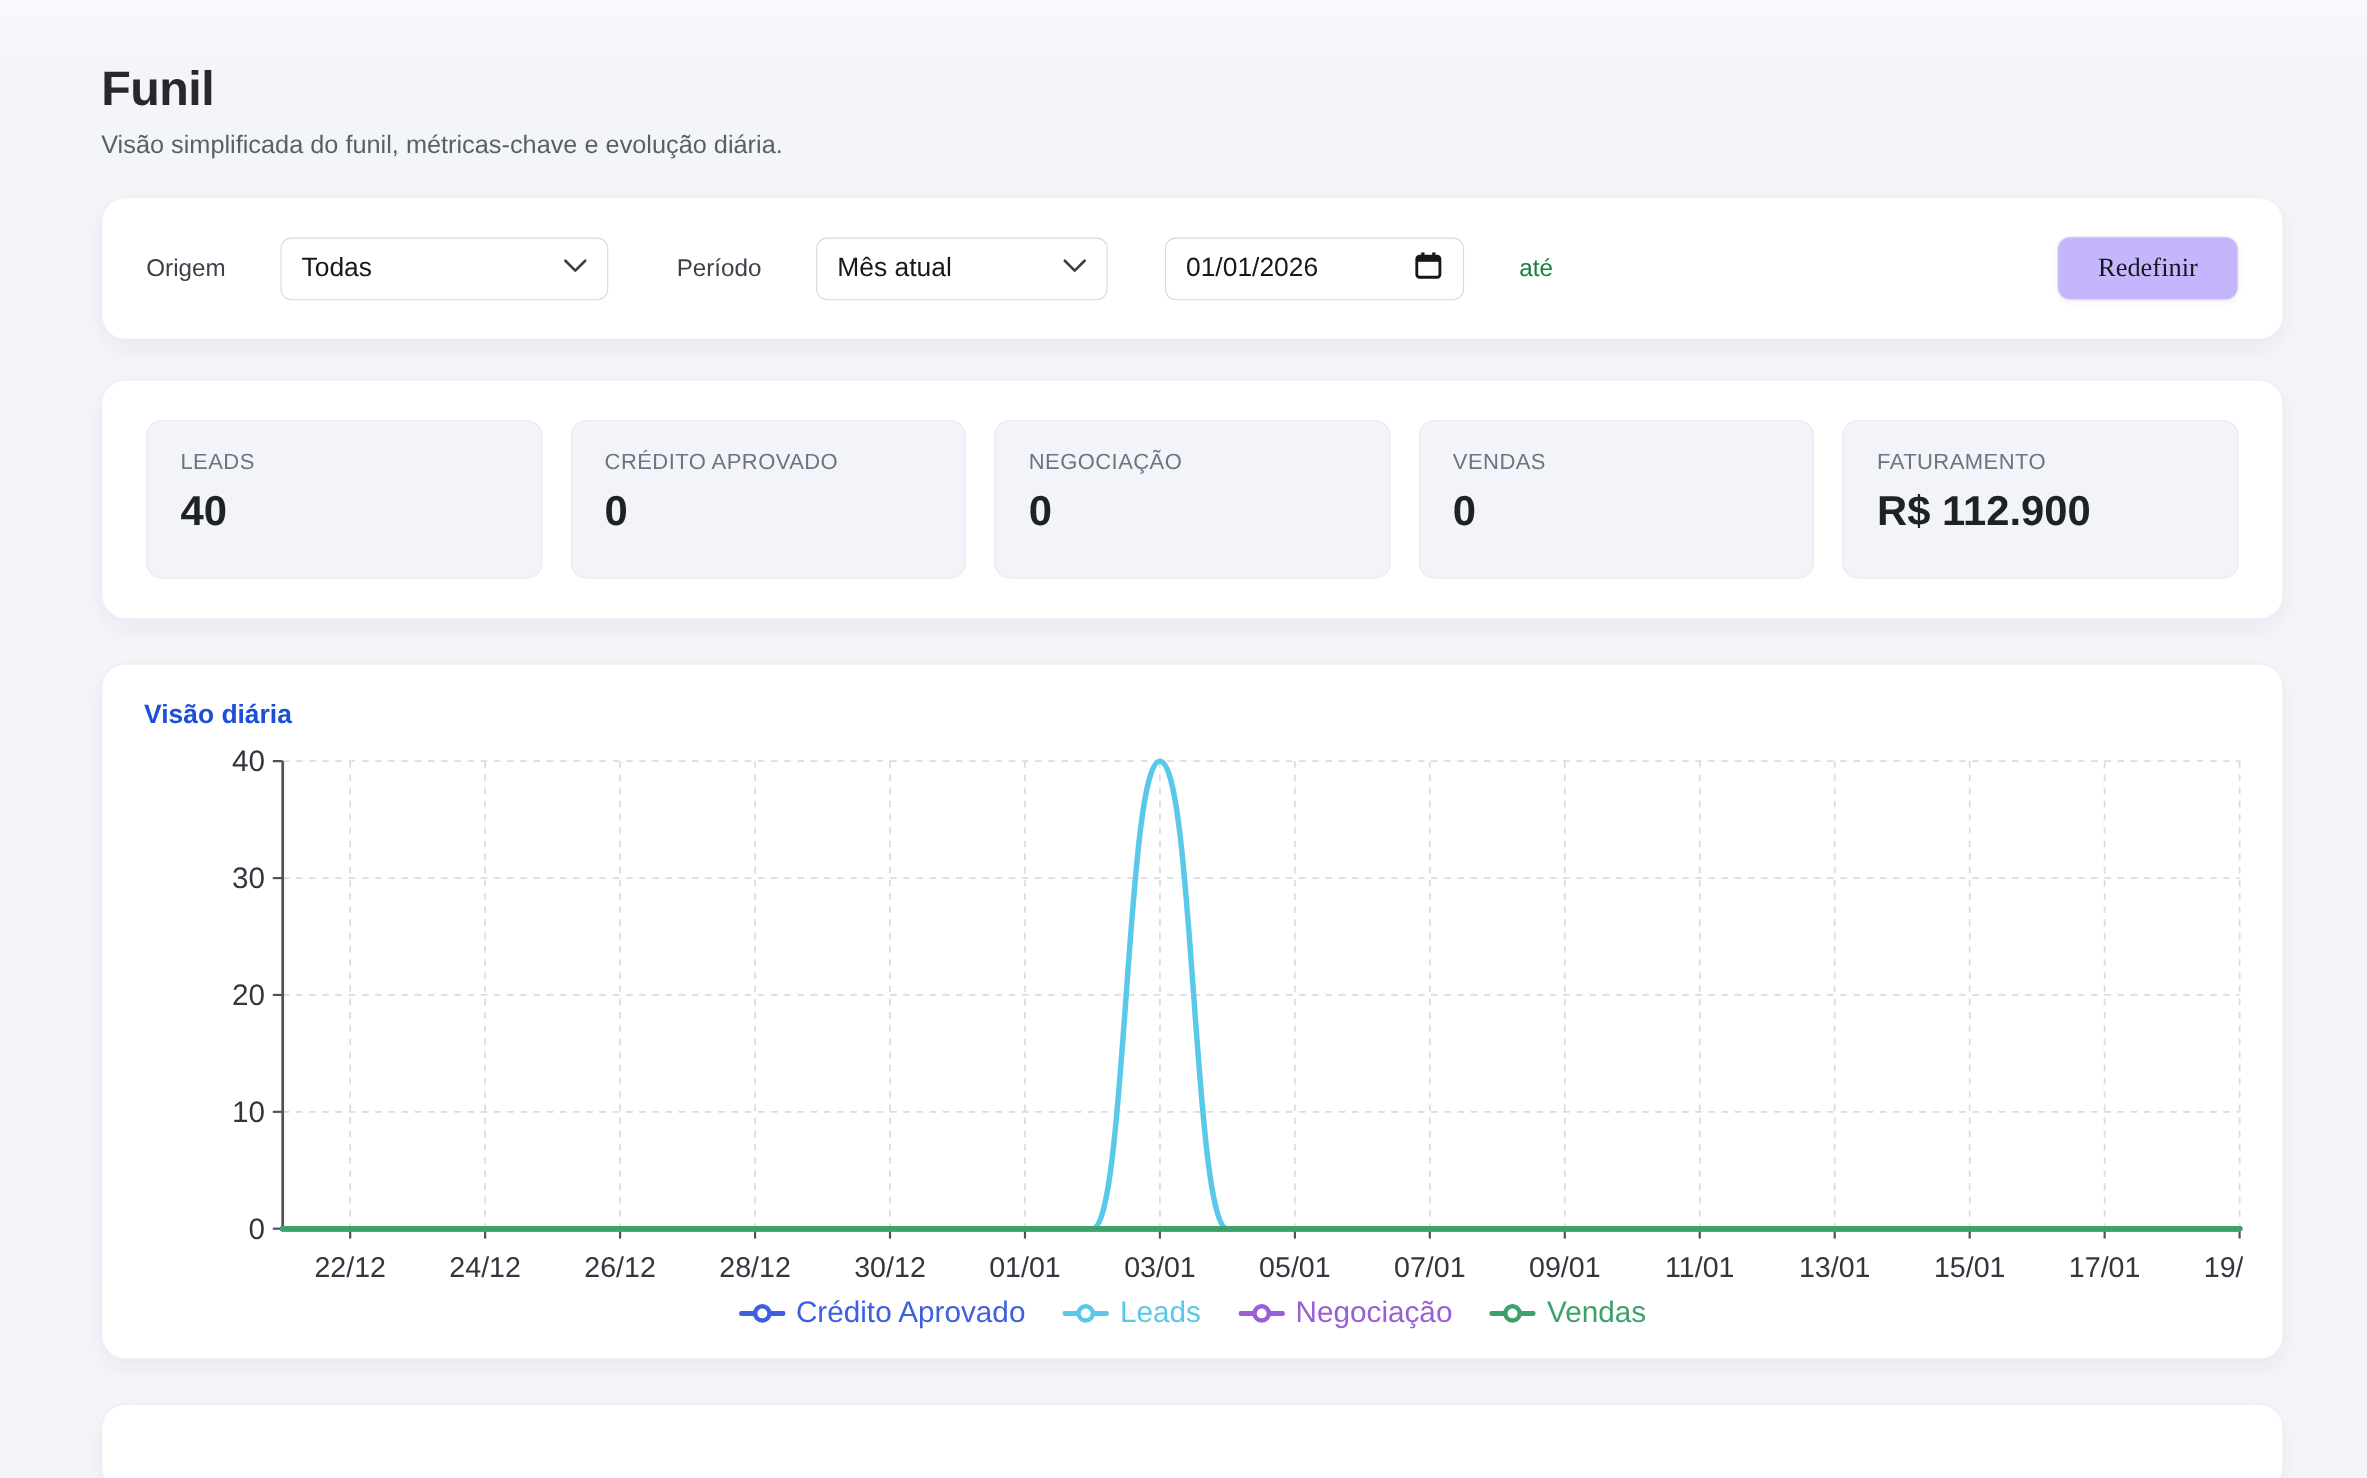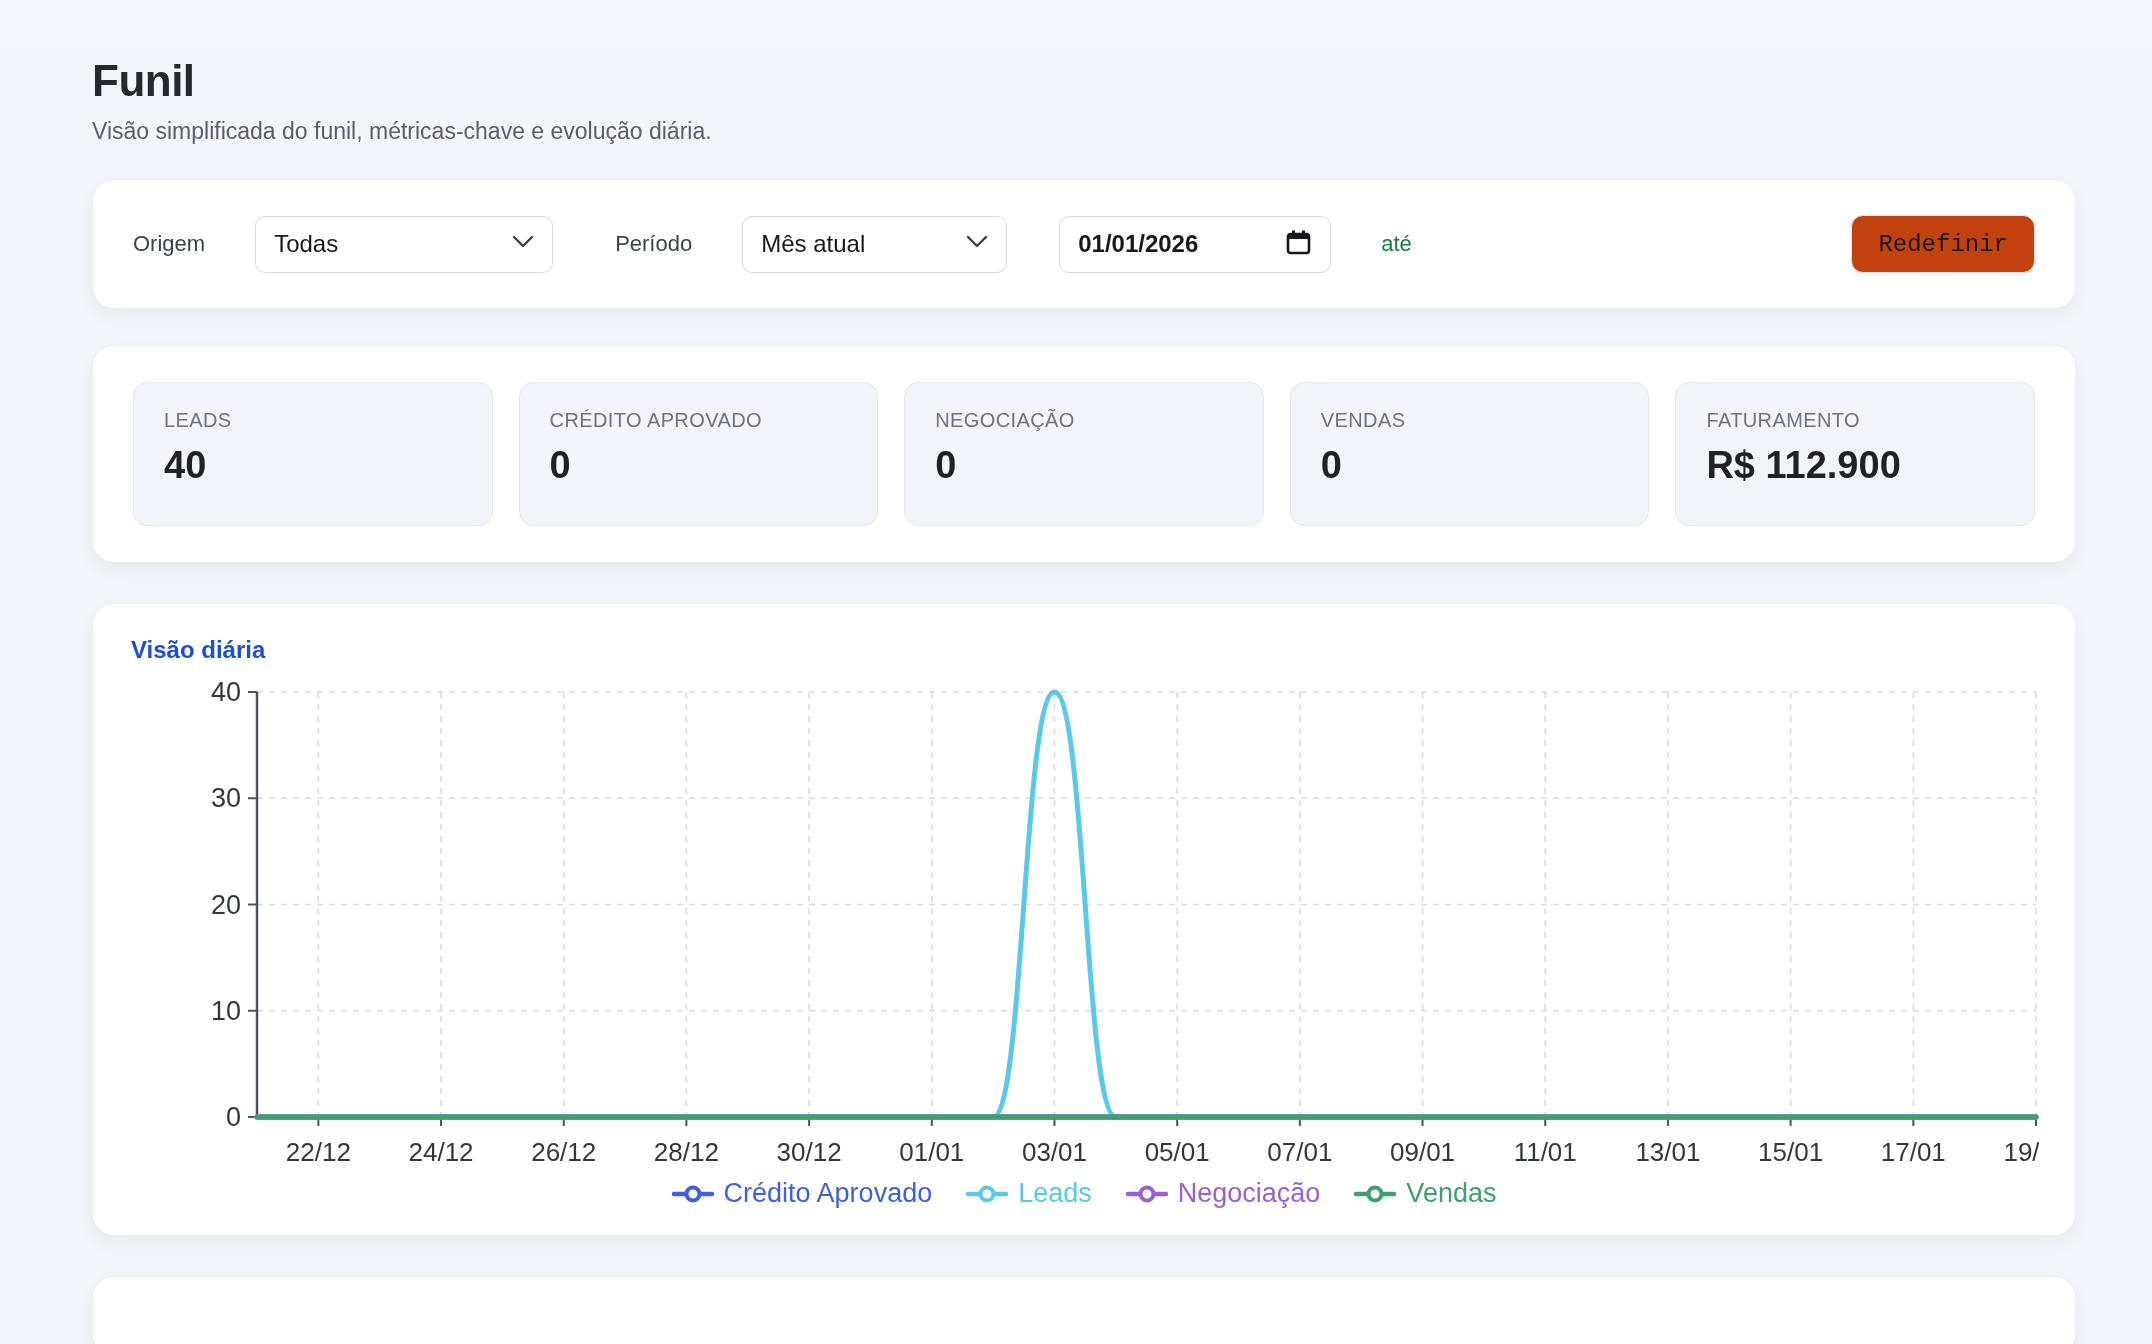--- a/index.html
+++ b/index.html
@@ -30,26 +30,26 @@
     display:flex; align-items:center; padding:0 18px; cursor:pointer;
   }
   .select .sel-text { font-size:24px; color:#16181c; }
   .select .chev { margin-left:auto; }
   .sel-origem { width:298px; margin-right:30px; }
   .sel-periodo { width:265px; margin-right:20px;text-align:center; }
   .datefield {
     height:57px; border:1.5px solid #d6d9e0; border-radius:10px; background:#fff;
     display:flex; align-items:center; padding:0 18px; width:272px;
   }
-  .datefield .date-text { font-size:24px; color:#16181c;font-weight:bold; }
+  .datefield .date-text { font-size:24px; color:#16181c; }
   .datefield .cal { margin-left:auto; }
   .until-label { font-size:22px; color:#15803d; margin:0 18px; }
   .reset-btn {
-    margin-left:auto; height:58px; padding:0 26px; border:1.5px solid #e1e3ea; border-radius:12px;
-    background:#c2410c; font-size:24px; color:#16181c; font-family:Liberation Mono, monospace; cursor:pointer;
+    margin-left:auto; height:58px; padding:0 36px; border:1.5px solid #e1e3ea; border-radius:12px;
+    background:#c4b5fd; font-size:24px; color:#16181c; font-family:Liberation Serif, serif; cursor:pointer;
     box-shadow:0 2px 5px rgba(30,38,80,0.05);
   }
 
   
   .kpi-card { margin-top:36px; padding:36px 40px; display:flex; gap:26px; }
   .kpi-tile {
     flex:1; height:144px; background:#f3f4f9; border:1px solid #e5e7f0; border-radius:14px;
     padding:26px 30px;
   }
   .kpi-label { font-size:20px; color:#6d7480; letter-spacing:.4px; }

